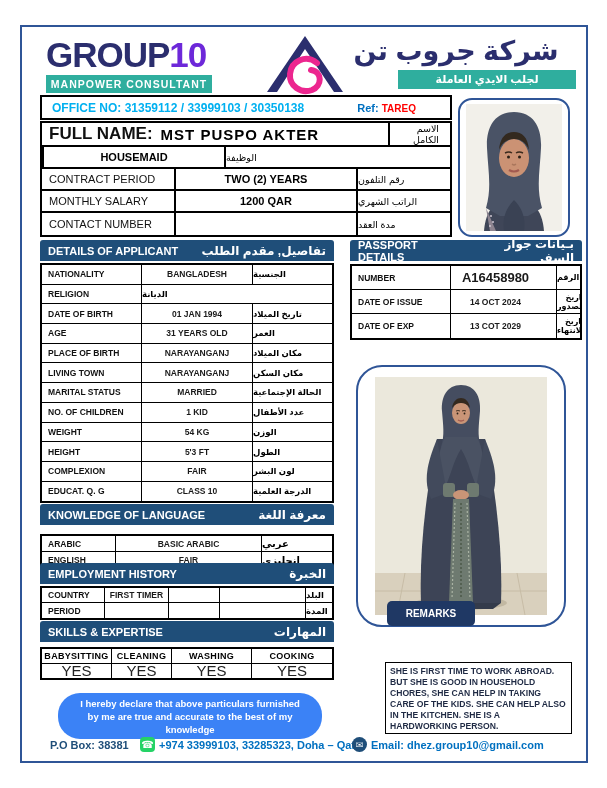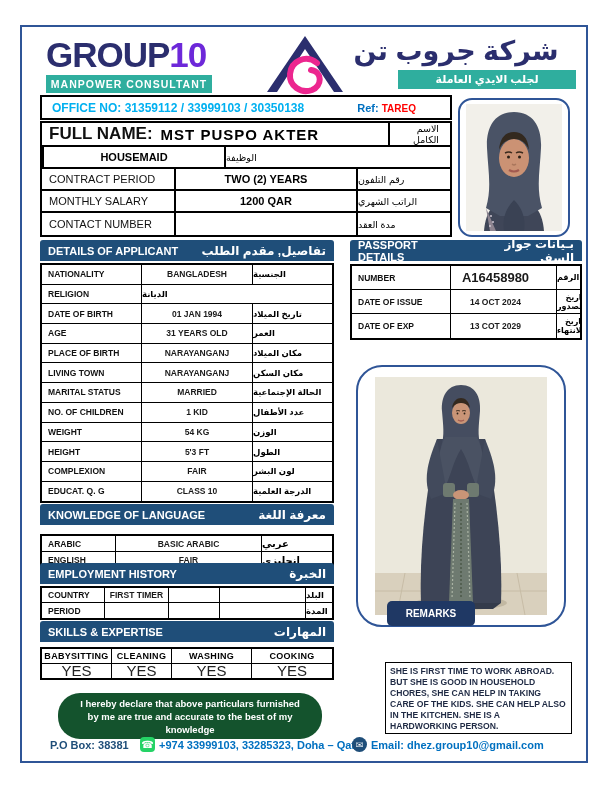--- a/index.html
+++ b/index.html
@@ -95,21 +95,21 @@
 
   
   .bodyshot { position:absolute; left:334px; top:338px; width:210px; height:262px; border:2px solid #2F5597; border-radius:26px; background:#fff; display:flex; align-items:center; justify-content:center; }
   .bodyshot svg { width:172px; height:238px; }
 
   
   .remarks-badge { position:absolute; left:365px; top:574px; width:88px; height:25px; background:#1F3864; border-radius:5px; color:#fff; font-weight:bold; font-size:10px; display:flex; align-items:center; justify-content:center; }
   .remarks-box { position:absolute; left:363px; top:635px; width:187px; height:72px; border:1.5px solid #000; background:#fff; padding:3px 4px; font-weight:bold; font-size:8.6px; line-height:11px; color:#1F2A44; }
 
   
-  .decl { position:absolute; left:36px; top:666px; width:264px; height:46px; background:#14532d; border-radius:22px; color:#fff; font-weight:bold; font-size:9.5px; line-height:13px; text-align:center; display:flex; align-items:center; justify-content:center; padding:0 20px; }
+  .decl { position:absolute; left:36px; top:666px; width:264px; height:46px; background:#3b82f6; border-radius:22px; color:#fff; font-weight:bold; font-size:9.5px; line-height:13px; text-align:center; display:flex; align-items:center; justify-content:center; padding:0 20px; }
 
   
   .footer { position:absolute; left:0; bottom:6px; width:100%; height:18px; }
   .f-po { position:absolute; left:28px; top:2px; color:#1F4E79; font-weight:bold; font-size:11px; }
   .f-phone { position:absolute; left:118px; top:0; display:flex; align-items:center; gap:4px; }
   .wa-icon { width:15px; height:15px; background:#25D366; border-radius:4px; color:#fff; font-size:10px; display:flex; align-items:center; justify-content:center; }
   .f-phone .txt { color:#0070C0; font-weight:bold; font-size:11px; }
   .f-mail { position:absolute; left:330px; top:0; display:flex; align-items:center; gap:4px; }
   .em-icon { width:15px; height:15px; background:#1F4E79; border-radius:50%; color:#fff; font-size:9px; display:flex; align-items:center; justify-content:center; }
   .f-mail .txt { color:#0070C0; font-weight:bold; font-size:11px; }

